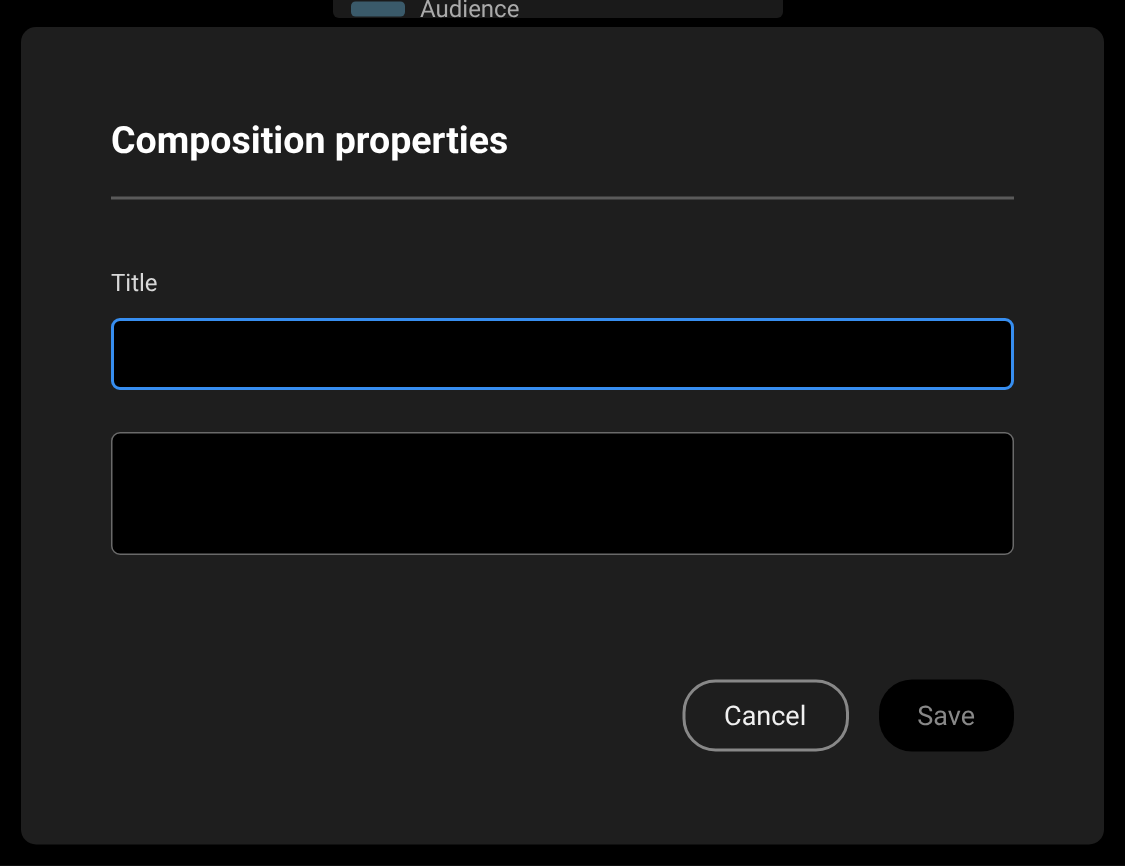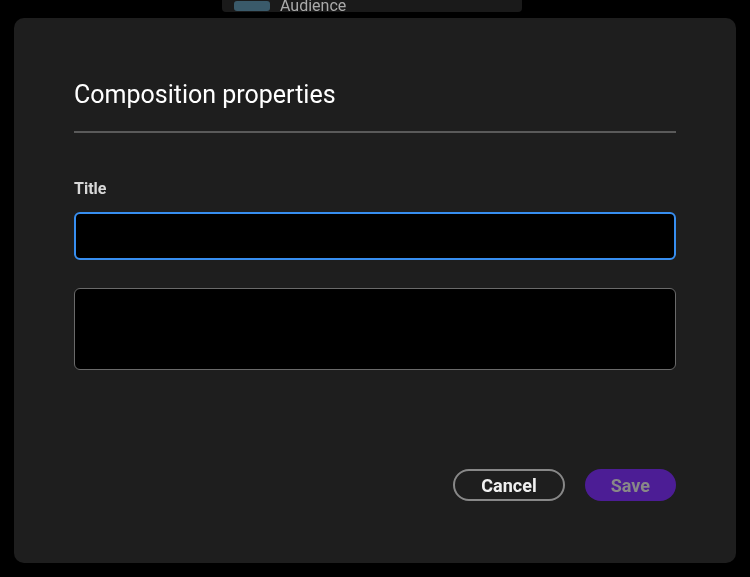--- a/index.html
+++ b/index.html
@@ -46,32 +46,32 @@
       left: 14px;
       right: 14px;
       bottom: 14px;
       background: #1e1e1e;
       border-radius: 10px;
       padding: 62px 60px 40px 60px;
     }
     .dialog-title {
       color: #fff;
       font-size: 25px;
-      font-weight: 400;
+      font-weight: 700;
       margin-bottom: 22px;
     }
     .divider {
       height: 2px;
       background: #5a5a5a;
       margin-bottom: 46px;
     }
     .field-label {
       color: #d8d8d8;
       font-size: 16px;
-      font-weight: 700;
+      font-weight: 400;
       margin-bottom: 14px;
     }
     .text-input {
       width: 100%;
       height: 48px;
       background: #000;
       border: 2px solid #378ef0;
       border-radius: 6px;
       color: #fff;
       font-size: 16px;
@@ -94,38 +94,38 @@
       font-family: inherit;
     }
     .button-row {
       position: absolute;
       bottom: 62px;
       right: 60px;
       display: flex;
       gap: 20px;
     }
     .btn {
-      height: 32px;
+      height: 48px;
       padding: 0 26px;
       border-radius: 22px;
       font-size: 18px;
-      font-weight: 700;
+      font-weight: 400;
       cursor: pointer;
       font-family: inherit;
       display: flex;
       align-items: center;
       justify-content: center;
     }
     .btn-cancel {
       background: transparent;
       border: 2px solid #888;
       color: #f0f0f0;
     }
     .btn-save {
-      background: #4c1d95;
+      background: #000000;
       border: none;
       color: #888;
     }
   </style>
 </head>
 <body>
 
 <div class="bg-fragment"></div>
 <div class="bg-fragment-inner">
   <div class="bg-icon"></div>

